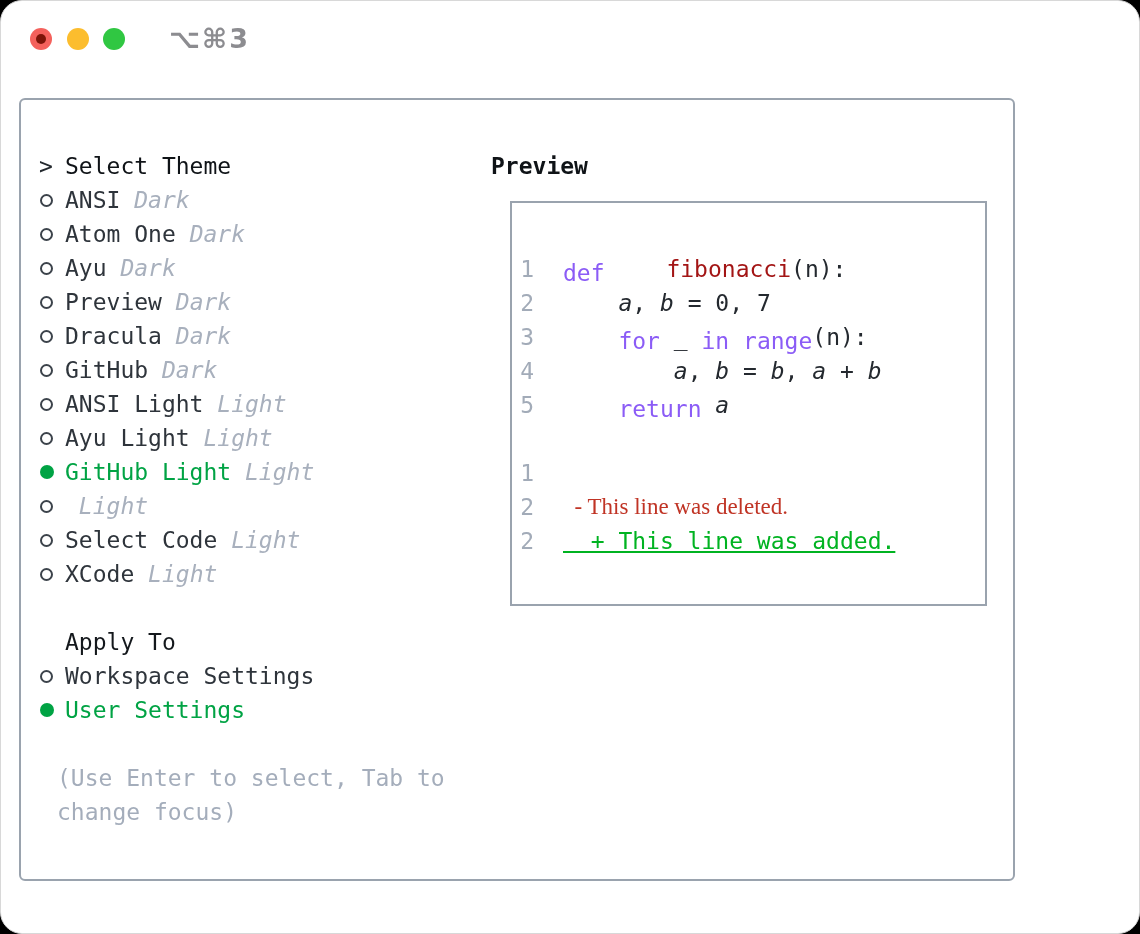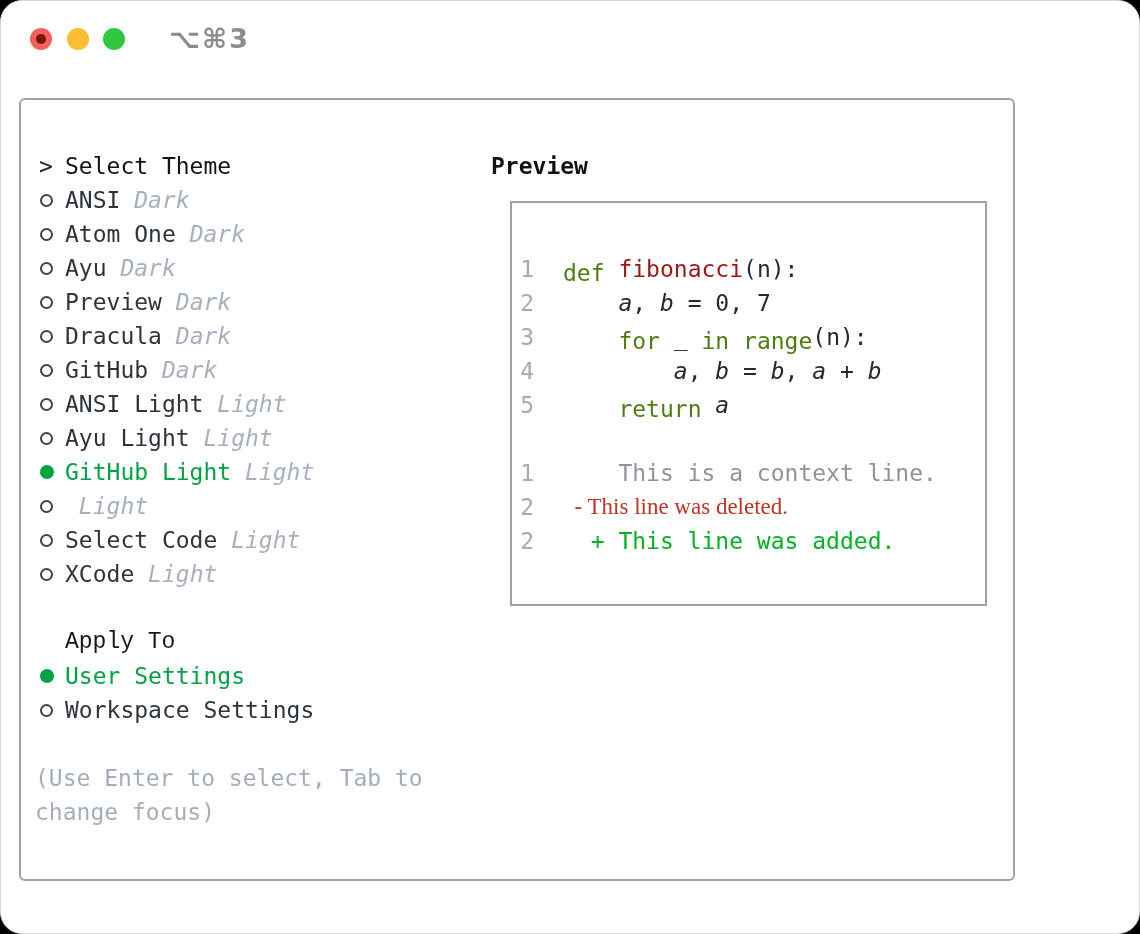--- a/index.html
+++ b/index.html
@@ -41,53 +41,53 @@
   .prompt-char { color: #24292f; font-size: 23px; }
   .radio {
     width: 13px; height: 13px; border-radius: 50%;
     border: 2px solid #3c434b; background: transparent; margin-left: 1px;
   }
   .radio.on { border: none; width: 14px; height: 14px; background: #00a344; }
   .title-bold { font-weight: normal; color: #0f1317; }
   .theme-name { color: #2e343b; white-space: pre; }
   .theme-name.selected { color: #00a344; }
   .variant { color: #a8b0bd; font-style: italic; white-space: pre; }
-  .section-title { color: #14181c; white-space: pre; font-family: Liberation Mono, monospace; }
+  .section-title { color: #14181c; white-space: pre; }
   .opt-label { color: #2e343b; white-space: pre; }
   .opt-label.selected { color: #00a344; }
 
   .hint {
-    position: absolute; left: 14px; top: 661px; width: 432px;
+    position: absolute; left: 36px; top: 661px; width: 432px;
     font-size: 23px; line-height: 34px; color: #a4adbb;
   }
 
   
   .preview-title {
     position: absolute; left: 470px; top: 49px; height: 34px;
     display: flex; align-items: center;
     font-size: 23px; font-weight: bold; color: #0f1317;
   }
   .preview-box {
     position: absolute; left: 489px; top: 101px; width: 477px; height: 405px;
     border: 2px solid #9aa3ae; background: #fff;
     padding: 49px 0 0 8px; overflow: hidden;
   }
   .pline { display: flex; height: 34px; align-items: center; font-size: 23px; }
   .pline .num {
     width: 14px; flex: 0 0 14px; margin-right: 29px;
     color: #a2abb8; text-align: right; white-space: pre;
   }
   .pline .seg { white-space: pre; }
-  .seg.kw  { color: #4d7c0f; margin-top: 8px; }
-  .seg.fn  { color: #a31515; }
+  .seg.kw  { color: #8b5cf6; margin-top: 8px; }
+  .seg.fn  { color: #a31515; margin-left: 48px; }
   .seg.pl  { color: #24292f; }
   .seg.var { color: #24292f; font-style: italic; }
   .seg.ctx { color: #8e949b; }
   .seg.del { color: #c03425; font-family: Liberation Serif, serif; }
-  .seg.add { color: #00b321; }
+  .seg.add { color: #00b321; text-decoration: underline; }
 </style>
 </head>
 <body>
 
 <div class="window">
 
   <div class="titlebar">
     <div class="traffic close">
       <div class="dot"></div>
     </div>
@@ -189,29 +189,29 @@
           <span class="theme-name">XCode</span>
           <span class="variant"> Light</span>
         </div>
         <div class="row"></div>
         <div class="row">
           <span class="prefix"></span>
           <span class="section-title">Apply To</span>
         </div>
         <div class="row">
           <span class="prefix">
+            <span class="radio"></span>
+          </span>
+          <span class="opt-label">Workspace Settings</span>
+        </div>
+        <div class="row">
+          <span class="prefix">
             <span class="radio on"></span>
           </span>
           <span class="opt-label selected">User Settings</span>
-        </div>
-        <div class="row">
-          <span class="prefix">
-            <span class="radio"></span>
-          </span>
-          <span class="opt-label">Workspace Settings</span>
         </div>
       </div>
 
     <div class="hint">(Use Enter to select, Tab to change focus)</div>
 
     <div class="preview-title">Preview</div>
 
     <div class="preview-box" id="preview-box">
 
     <div class="pline">
@@ -255,21 +255,20 @@
         <div class="pline">
           <span class="num">5</span>
           <span class="seg pl">    </span>
           <span class="seg kw">return</span>
           <span class="seg pl"> </span>
           <span class="seg var">a</span>
         </div>
         <div class="pline"></div>
         <div class="pline">
           <span class="num">1</span>
-          <span class="seg ctx">    This is a context line.</span>
         </div>
         <div class="pline">
           <span class="num">2</span>
           <span class="seg del">  - This line was deleted.</span>
         </div>
         <div class="pline">
           <span class="num">2</span>
           <span class="seg add">  + This line was added.</span>
         </div>
       </div>

